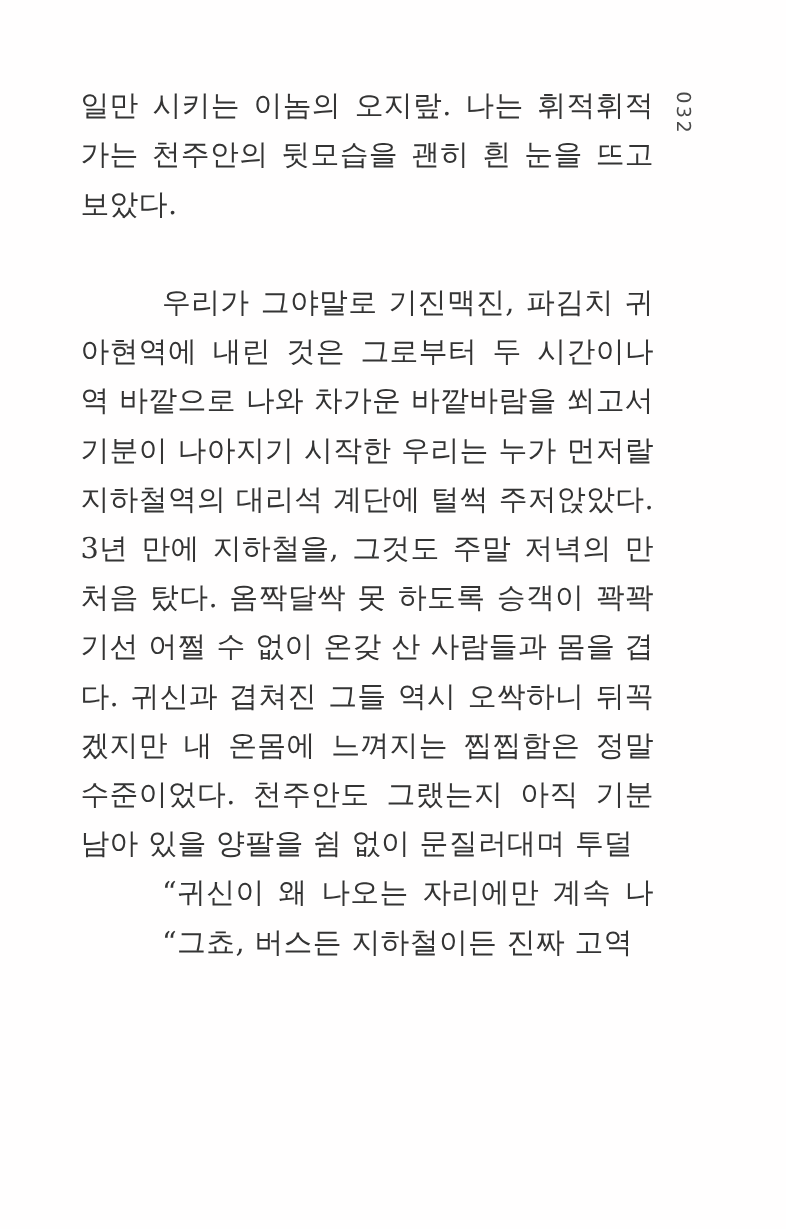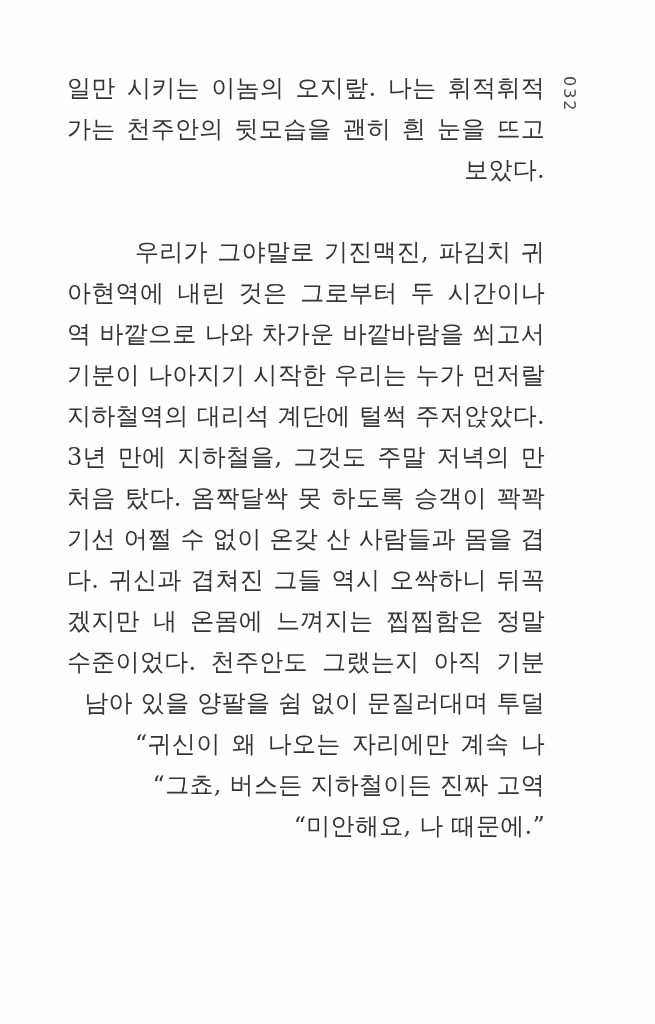--- a/index.html
+++ b/index.html
@@ -31,21 +31,21 @@
     padding: 0;
   }
   .para.space-before {
     margin-top: 41px;
   }
   .line {
     font-size: 24px;
     line-height: 41px;
     height: 41px;
     letter-spacing: 0.3px;
-    text-align: right;
+    text-align: left;
     overflow: hidden;
   }
   .line.justify {
     text-align: justify;
     text-align-last: justify;
   }
   .line.indent {
     padding-left: 68px;
   }
   .page-number {
@@ -83,18 +83,15 @@
         <div class="line justify">겠지만 내 온몸에 느껴지는 찝찝함은 정말 참기 어려운</div>
         <div class="line justify">수준이었다. 천주안도 그랬는지 아직 기분 나쁜 감촉이</div>
         <div class="line">남아 있을 양팔을 쉼 없이 문질러대며 투덜거렸다.</div>
       </div>
       <div class="para">
         <div class="line justify indent">“귀신이 왜 나오는 자리에만 계속 나오는지 알</div>
       </div>
       <div class="para">
         <div class="line indent">“그쵸, 버스든 지하철이든 진짜 고역이에요.”</div>
       </div>
-      <div class="para">
-        <div class="line indent">“미안해요, 나 때문에.”</div>
-      </div>
     </div>
   <div class="page-number">032</div>
 </div>
 
 </body></html>

